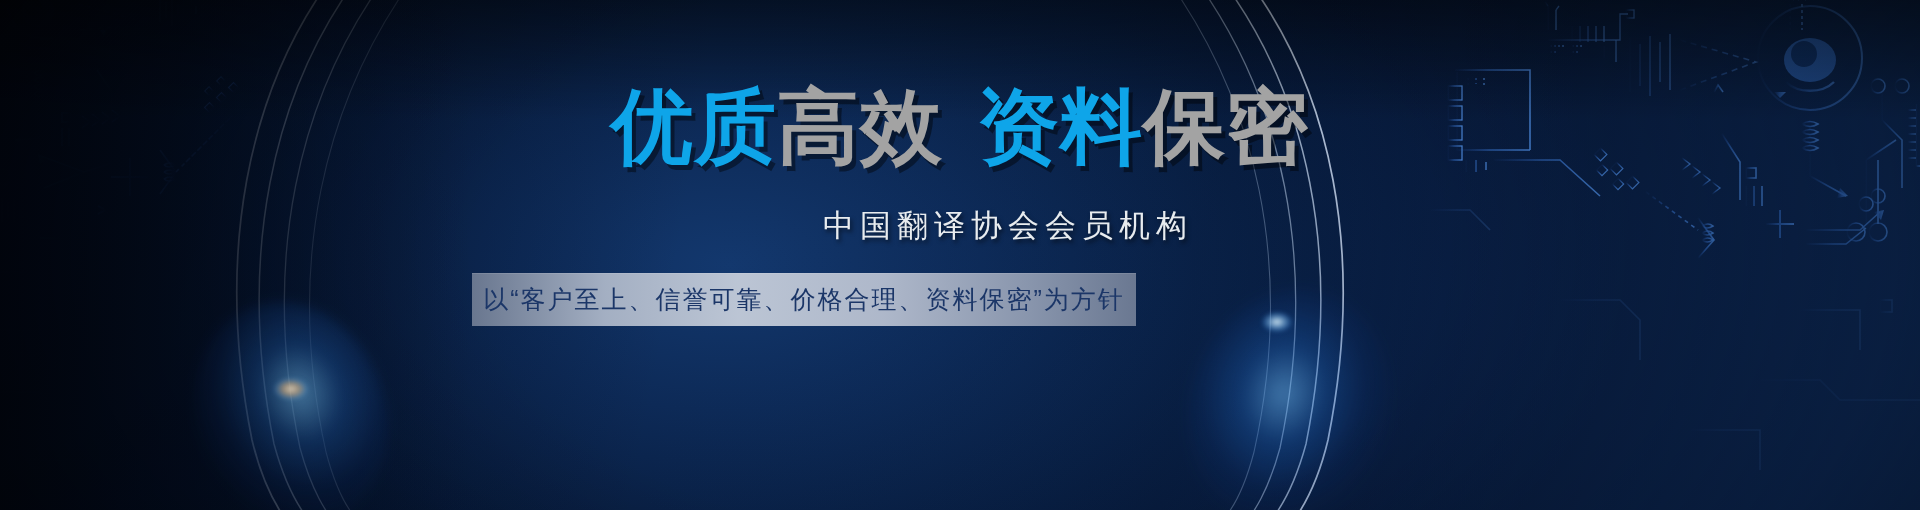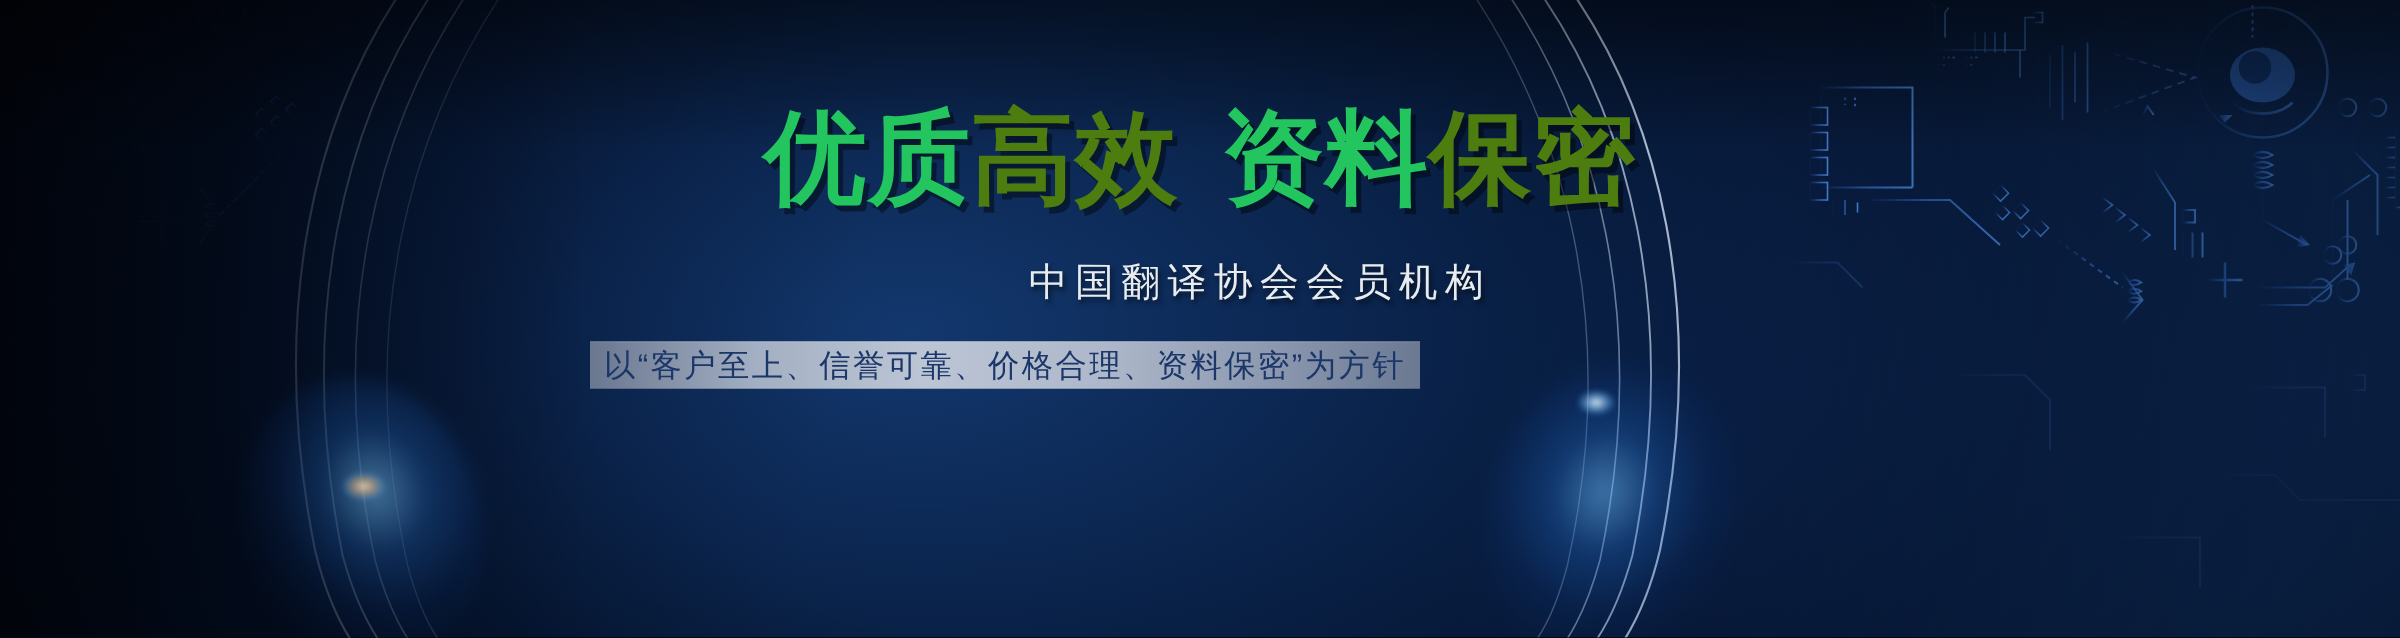--- a/index.html
+++ b/index.html
@@ -56,31 +56,31 @@
     filter:blur(2px);
   }
 
   
   .content{position:absolute;left:0;top:0;width:1920px;height:510px;}
   .title{
     position:absolute;left:0;top:86px;width:1920px;text-align:center;
     font-size:82px;line-height:1;font-weight:bold;white-space:nowrap;
     letter-spacing:1px;
   }
-  .title .w{color:#22c55e;text-shadow:4px 5px 0 rgba(0,0,0,.42);}
-  .title .g{color:#4d7c0f;text-shadow:4px 5px 0 rgba(0,0,0,.42);}
+  .title .w{color:#0ea5e9;text-shadow:4px 5px 0 rgba(0,0,0,.42);}
+  .title .g{color:#a3a3a3;text-shadow:4px 5px 0 rgba(0,0,0,.42);}
   .title .sp{display:inline-block;width:34px;}
   .subtitle{
     position:absolute;left:0;top:205px;width:1920px;text-align:center;
     font-size:31px;color:#e8ecef;letter-spacing:6px;white-space:nowrap;
     text-shadow:2px 3px 4px rgba(0,0,0,.55);
     padding-left:48px;
   }
   .tagbar{
-    position:absolute;left:472px;top:273px;width:664px;height:38px;
+    position:absolute;left:472px;top:273px;width:664px;height:53px;
     background:linear-gradient(90deg,
       rgba(118,130,152,.88) 0%,
       rgba(176,186,203,.92) 20%,
       rgba(198,206,219,.94) 40%,
       rgba(186,194,210,.93) 62%,
       rgba(150,161,182,.90) 84%,
       rgba(122,134,157,.86) 100%);
     display:flex;align-items:center;justify-content:center;
     box-shadow:0 1px 0 rgba(255,255,255,.10) inset;
   }

